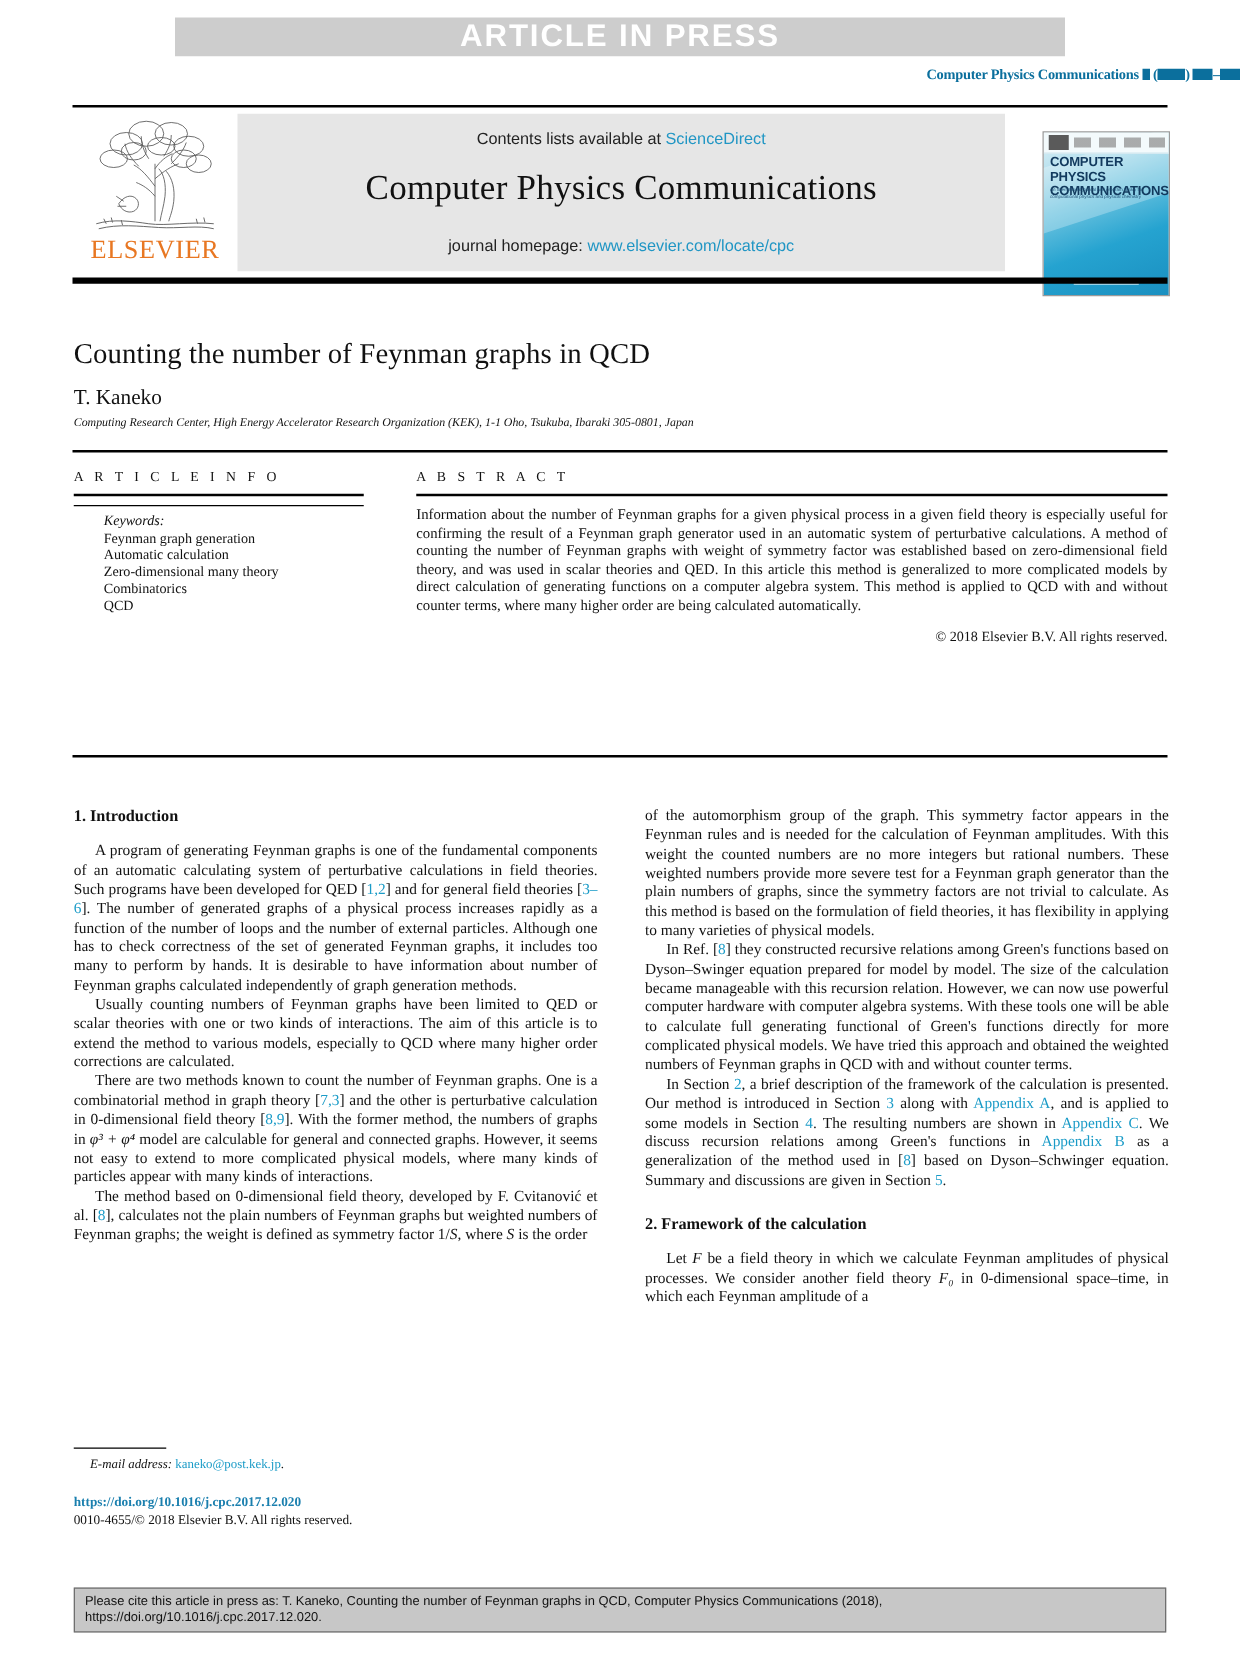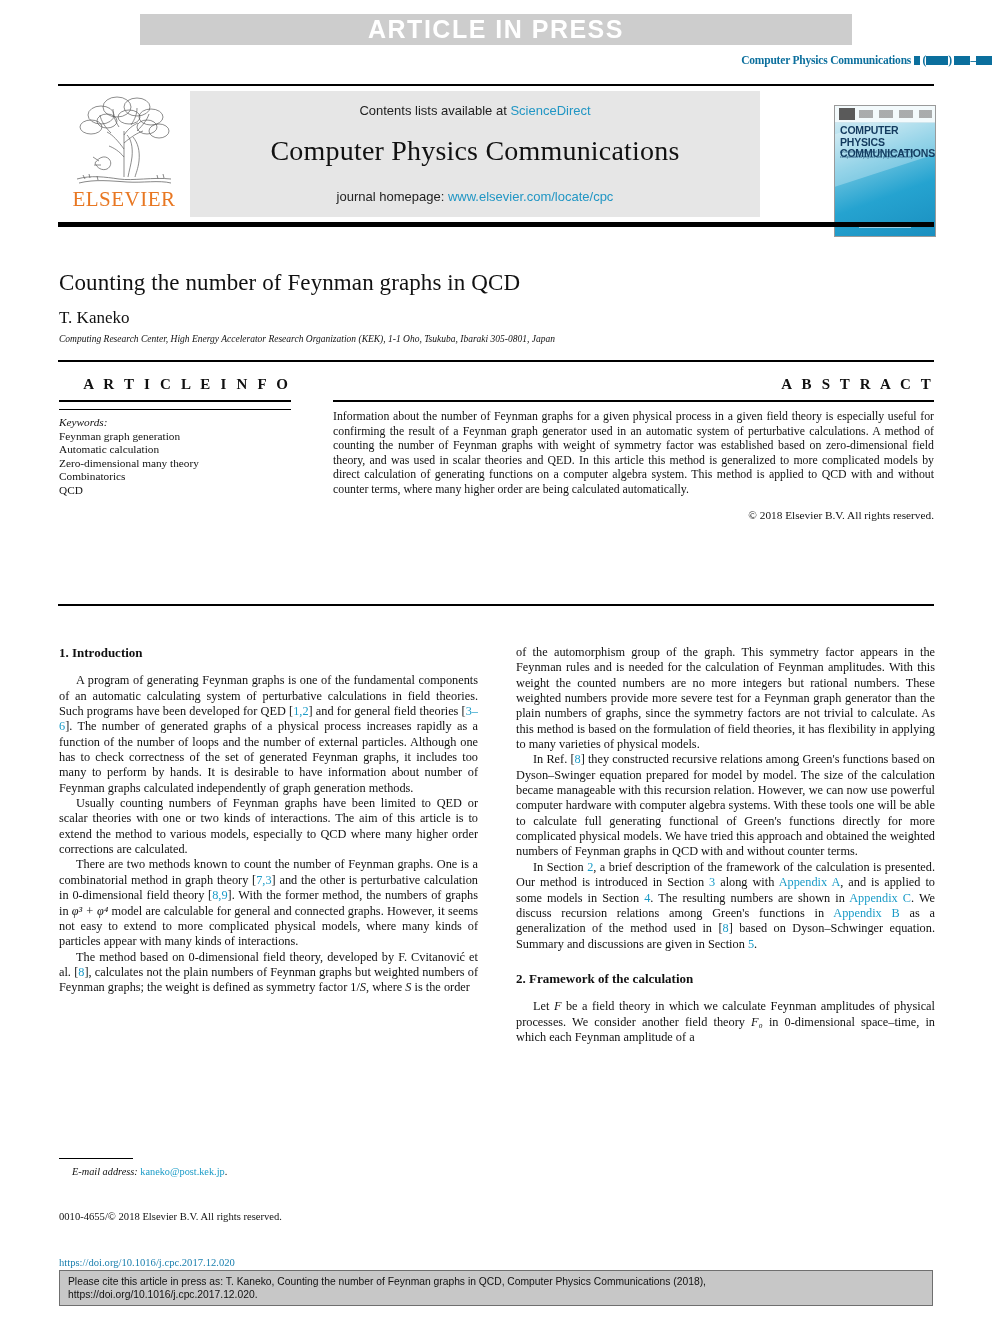--- a/index.html
+++ b/index.html
@@ -92,21 +92,21 @@
     left: 0; right: 0; top: 96px;
     text-align: center;
     font-family: "Liberation Serif", serif;
     font-size: 21px;
     color: #e87722;
     letter-spacing: 0.5px;
   }
   .sd-panel {
     position: absolute;
     left: 132px; top: 2px;
-    width: 570px; height: 126px;
+    width: 614px; height: 126px;
     background: #e6e6e6;
   }
   .sd-contents {
     position: absolute;
     left: 0; right: 0; top: 12px;
     text-align: center;
     font-family: "Liberation Sans", sans-serif;
     font-size: 13px;
     color: #222;
   }
@@ -241,45 +241,44 @@
     left: 59px; top: 376px;
     width: 232px;
   }
   .abs-col {
     position: absolute;
     left: 333px; top: 376px;
     width: 601px;
   }
   .sec-head {
     font-family: "Liberation Serif", serif;
-    font-weight: bold;
-    font-size: 15px;
+    font-weight: normal;
+    font-size: 11px;
     letter-spacing: 3.2px;
     color: #111;
-    text-align: right;
   }
   .thin-rule {
     height: 1px;
     background: #000;
     margin-top: 7px;
   }
   .thick-rule {
     height: 2px;
     background: #000;
     margin-top: 7px;
   }
   .info-body {
     margin-top: 6px;
     font-family: "Liberation Serif", serif;
     font-size: 11.3px;
     line-height: 13.6px;
     color: #111;
   }
   .ital { font-style: italic; }
-  .kw-block { margin-top: 6px; }
+  .kw-block { margin-top: 6px; margin-left: 24px; }
   .abs-body {
     margin-top: 7px;
     font-family: "Liberation Serif", serif;
     font-size: 11.8px;
     line-height: 14.6px;
     text-align: justify;
     color: #111;
   }
   .copyright {
     margin-top: 12px;
@@ -332,24 +331,25 @@
     position: absolute;
     left: 72px; top: 1166px;
     width: 400px;
     font-family: "Liberation Serif", serif;
     font-size: 10.3px;
     color: #111;
   }
   .footnote .lbl { font-style: italic; }
   .doi-line {
     position: absolute;
-    left: 59px; top: 1257px;
+    left: 59px; top: 1197px;
     font-family: "Liberation Serif", serif;
     font-size: 10.6px;
     color: #1a7fae;
+    font-weight: bold;
   }
   .issn-line {
     position: absolute;
     left: 59px; top: 1211px;
     font-family: "Liberation Serif", serif;
     font-size: 10.6px;
     color: #111;
   }
 
   

